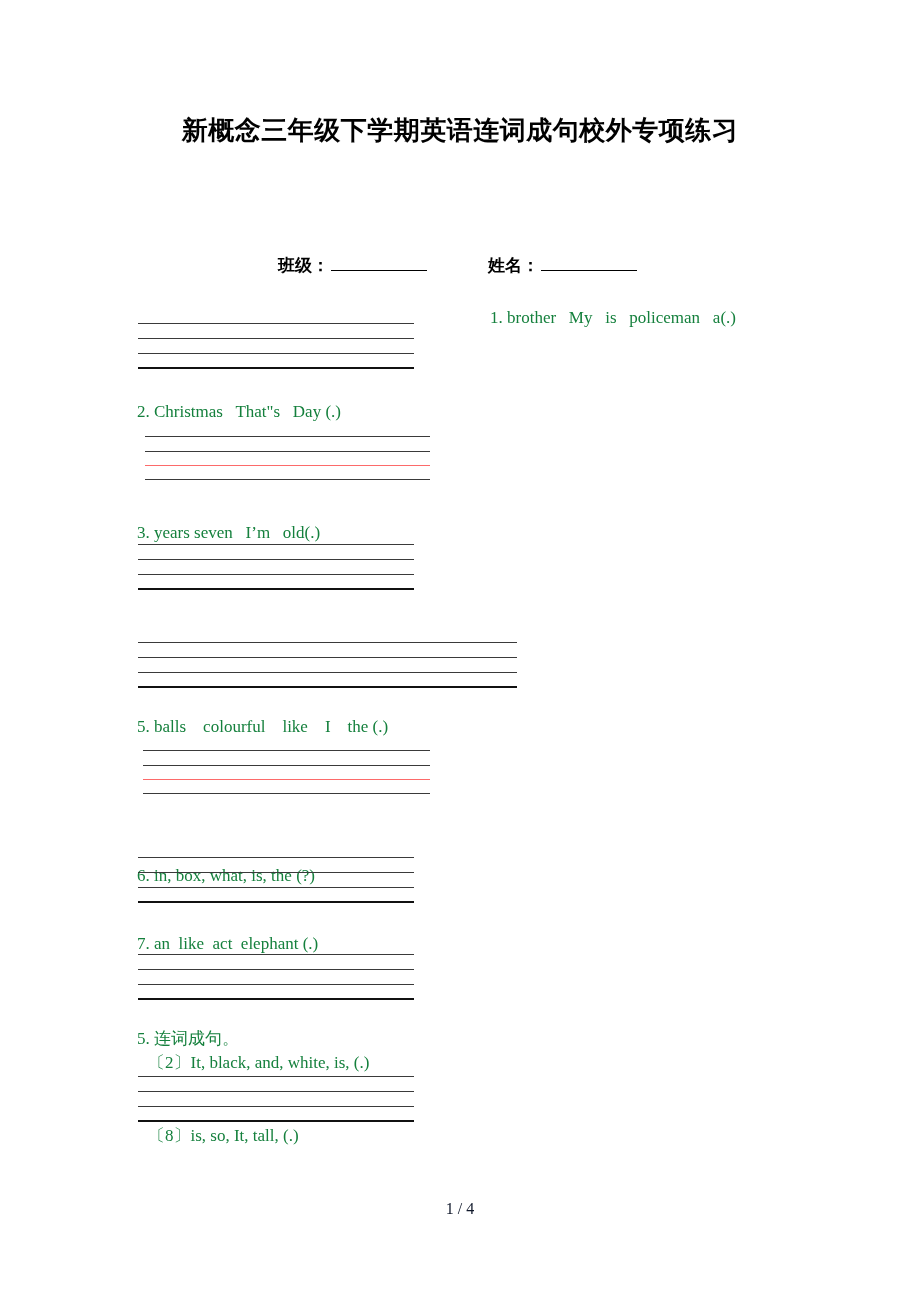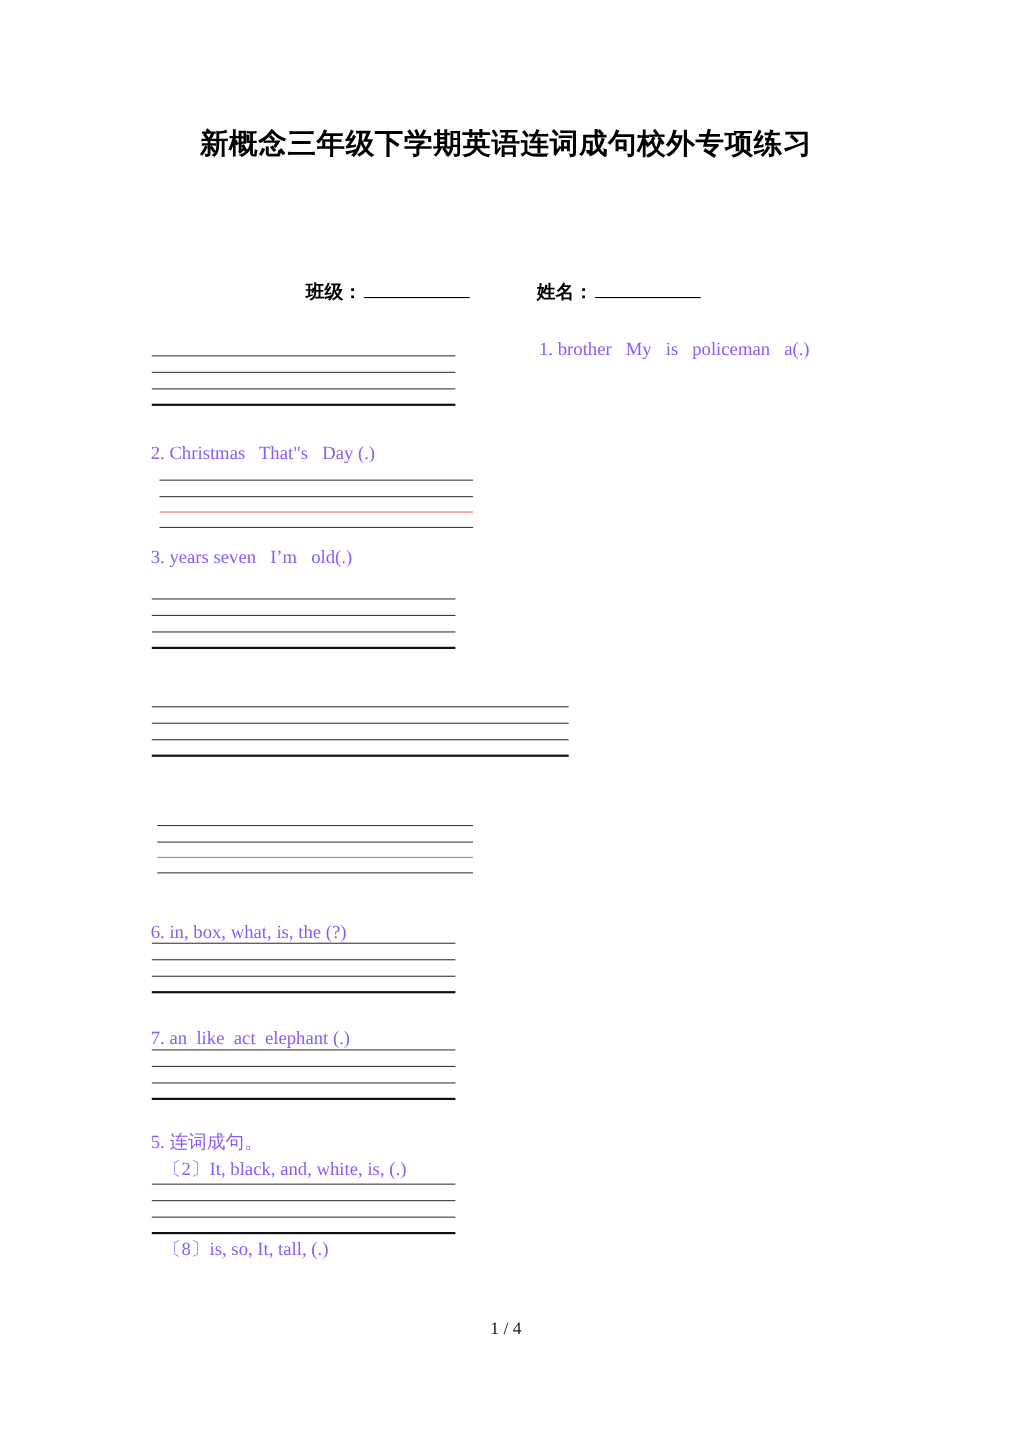--- a/index.html
+++ b/index.html
@@ -66,21 +66,21 @@
     margin-left: 2px;
   }
   .info-field.name-field .info-blank { width: 96px; }
 
   
   .q-text {
     position: absolute;
     font-family: "Liberation Serif", "DejaVu Serif", serif;
     font-size: 17px;
     line-height: 24px;
-    color: #8b5cf6;
+    color: #15803d;
     white-space: pre;
   }
   .q-text.cjk {
     font-family: "Liberation Serif", "DejaVu Serif", serif;
   }
 
   
   .rules {
     position: absolute;
   }
@@ -133,43 +133,44 @@
   </div>
 
   <div class="q-text" style="left:137px; top:400px;">2. Christmas   That"s   Day (.)</div>
   <div class="rules" style="left:145px; top:436px; width:285px;">
     <div class="rule black-thin" style="margin-top:0px;"></div>
     <div class="rule black-mid" style="margin-top:14px;"></div>
     <div class="rule red" style="margin-top:13px;"></div>
     <div class="rule black-mid" style="margin-top:13px;"></div>
   </div>
 
-  <div class="q-text" style="left:137px; top:495px;">3. years seven   I’m   old(.)</div>
+  <div class="q-text" style="left:137px; top:521px;">3. years seven   I’m   old(.)</div>
   <div class="rules" style="left:138px; top:544px; width:276px;">
     <div class="rule black-thin" style="margin-top:0px;"></div>
     <div class="rule black-mid" style="margin-top:14px;"></div>
     <div class="rule black-mid" style="margin-top:14px;"></div>
     <div class="rule black-thick" style="margin-top:13px;"></div>
   </div>
 
   <div class="rules" style="left:138px; top:642px; width:379px;">
     <div class="rule black-thin" style="margin-top:0px;"></div>
     <div class="rule black-mid" style="margin-top:14px;"></div>
     <div class="rule black-mid" style="margin-top:14px;"></div>
     <div class="rule black-thick" style="margin-top:13px;"></div>
   </div>
 
+  <div class="q-text" style="left:137px; top:715px;">5. balls    colourful    like    I    the (.)</div>
   <div class="rules" style="left:143px; top:750px; width:287px;">
     <div class="rule black-thin" style="margin-top:0px;"></div>
     <div class="rule black-mid" style="margin-top:14px;"></div>
     <div class="rule red" style="margin-top:13px;"></div>
     <div class="rule black-mid" style="margin-top:13px;"></div>
   </div>
 
-  <div class="q-text" style="left:137px; top:836px;">6. in, box, what, is, the (?)</div>
+  <div class="q-text" style="left:137px; top:864px;">6. in, box, what, is, the (?)</div>
   <div class="rules" style="left:138px; top:857px; width:276px;">
     <div class="rule black-thin" style="margin-top:0px;"></div>
     <div class="rule black-mid" style="margin-top:14px;"></div>
     <div class="rule black-mid" style="margin-top:14px;"></div>
     <div class="rule black-thick" style="margin-top:13px;"></div>
   </div>
 
   <div class="q-text" style="left:137px; top:932px;">7. an  like  act  elephant (.)</div>
   <div class="rules" style="left:138px; top:954px; width:276px;">
     <div class="rule black-thin" style="margin-top:0px;"></div>

